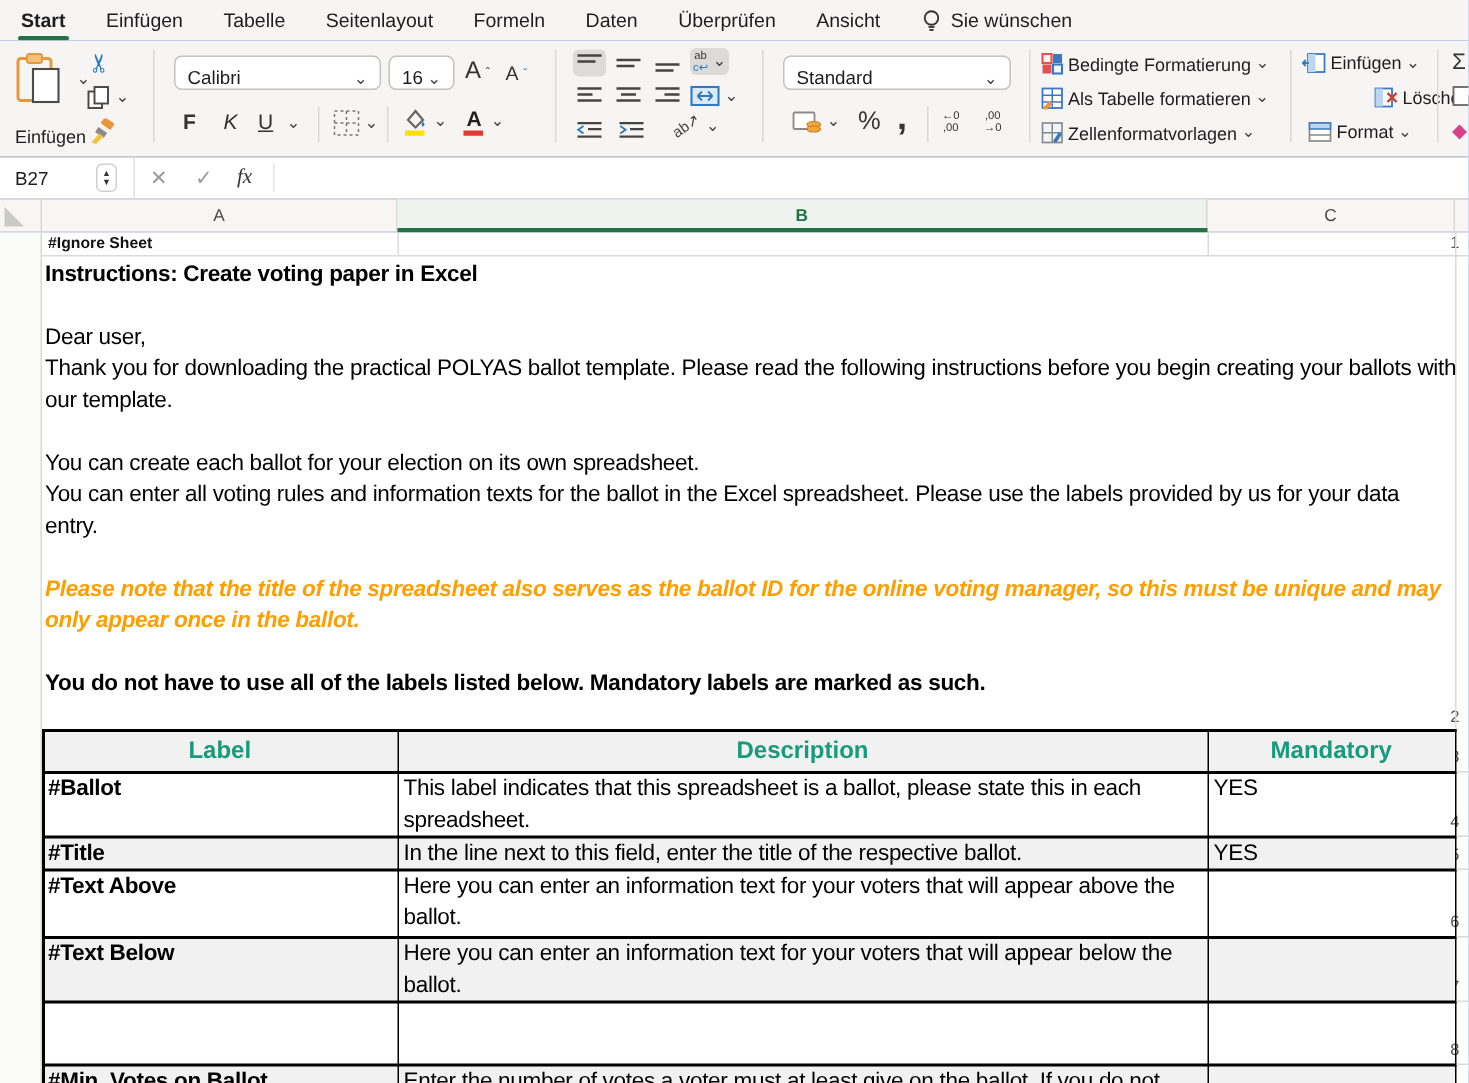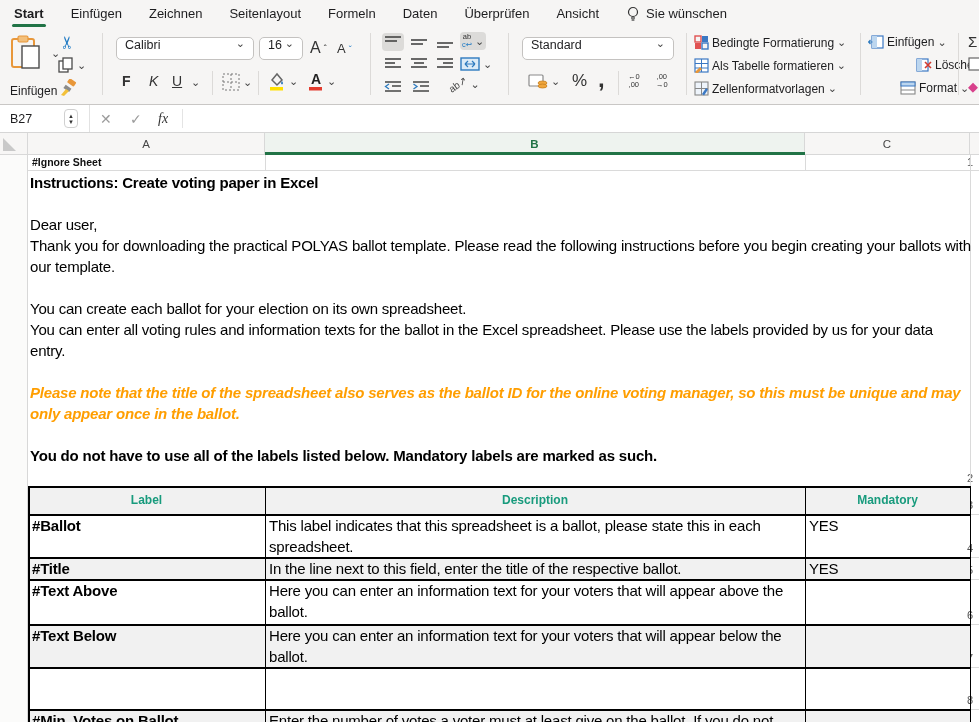--- a/index.html
+++ b/index.html
@@ -10,21 +10,21 @@
   
   .menubar { position:absolute; left:0; top:0; width:979px; height:27px; background:#f6f5f4; display:flex; align-items:center; padding-left:14px; gap:27px; }
   .menutab { font-size:13px; color:#1d1d1f; position:relative; cursor:default; white-space:nowrap; }
   .menutab.active { font-weight:bold; }
   .menutab.active::after { content:""; position:absolute; left:-2px; right:-2px; bottom:-6px; height:3px; border-radius:2px; background:#217346; }
   .tellme { display:flex; align-items:center; gap:6px; font-size:13px; color:#1d1d1f; }
 
   
   .ribbon { position:absolute; left:0; top:27px; width:979px; height:78px; background:#f6f5f4; border-bottom:1px solid #c9c7c5; }
   .rdiv { position:absolute; top:6px; height:62px; width:1px; background:#dcdad8; }
-  .combo { position:absolute; background:#fff; border:1px solid #c4c2c0; border-radius:5px; font-size:12.5px; color:#1d1d1f; display:flex; align-items:flex-start; padding:0 8px; }
+  .combo { position:absolute; background:#fff; border:1px solid #c4c2c0; border-radius:5px; font-size:12.5px; color:#1d1d1f; display:flex; align-items:flex-end; padding:0 8px; }
   .combo .chev { margin-left:auto; }
   .chev { font-size:11px; color:#444; line-height:1; }
   .rbtn { position:absolute; display:flex; align-items:center; gap:3px; cursor:default; }
   .rlabel { font-size:12px; color:#1d1d1f; white-space:nowrap; }
   .selbg { background:#dcdbd9; border-radius:4px; }
   .fkulabel { font-size:14px; color:#333; }
   .twoLine { font-size:7.5px; line-height:8px; color:#333; text-align:center; }
 
   
   .fbar { position:absolute; left:0; top:105px; width:979px; height:28px; background:#fff; border-bottom:1px solid #d6d6d6; }
@@ -55,36 +55,36 @@
   .instr .b { font-weight:bold; }
   .instr .orange { color:#ff9e00; font-weight:bold; font-style:italic; }
 
   
   .tbl-row { position:absolute; left:28px; width:942px; overflow:hidden; }
   .tbl-stripe { background:#f1f1f1; }
   .tcell { position:absolute; top:0; height:100%; font-size:15px; line-height:21px; color:#000; letter-spacing:-0.2px; padding:0 4px; }
   .tc-a { left:0; width:237px; font-weight:bold; }
   .tc-b { left:237px; width:540px; }
   .tc-c { left:777px; width:165px; }
-  .thead-cell { font-weight:bold; font-size:12px; color:#189b7d; text-align:center; line-height:27px; letter-spacing:0; }
+  .thead-cell { font-weight:bold; font-size:16px; color:#189b7d; text-align:center; line-height:27px; letter-spacing:0; }
   .bline-h { position:absolute; left:28px; width:943px; height:2px; background:#000; }
   .bline-v { position:absolute; width:1.5px; background:#000; }
   .stub { position:absolute; left:971px; width:8px; height:1px; background:#dadada; }
 
   svg { display:block; }
 </style>
 </head>
 <body>
 
 <div id="page">
 
   <div class="menubar">
     <div class="menutab active">Start</div>
     <div class="menutab">Einfügen</div>
-    <div class="menutab">Zeichnen</div>
+    <div class="menutab">Tabelle</div>
     <div class="menutab">Seitenlayout</div>
     <div class="menutab">Formeln</div>
     <div class="menutab">Daten</div>
     <div class="menutab">Überprüfen</div>
     <div class="menutab">Ansicht</div>
     <div class="tellme">
       <span>
         <svg width="14" height="16" viewBox="0 0 14 16">
             <circle cx="7" cy="6" r="4.5" fill="none" stroke="#333" stroke-width="1.2"></circle>
             <line x1="5" y1="12" x2="9" y2="12" stroke="#333" stroke-width="1.2"></line>
@@ -356,21 +356,21 @@
       <span>
         <svg width="16" height="14" viewBox="0 0 16 14">
             <rect x="1" y="1" width="11" height="12" fill="#fff" stroke="#3b78c3" stroke-width="1.2"></rect>
             <rect x="1" y="1" width="5" height="12" fill="#bcd6ef"></rect>
             <path d="M9 4 L15 10 M15 4 L9 10" stroke="#d33a2f" stroke-width="1.6"></path>
           </svg>
       </span>
       <span class="rlabel">Löschen</span>
       <span class="chev">⌄</span>
     </div>
-    <div class="rbtn" style="left:900px; top:54px;">
+    <div class="rbtn" style="left:872px; top:54px;">
       <span>
         <svg width="16" height="14" viewBox="0 0 16 14">
             <rect x="1" y="1" width="14" height="12" fill="#fff" stroke="#888" stroke-width="1.1"></rect>
             <rect x="1" y="1" width="14" height="4" fill="#bcd6ef" stroke="#3b78c3" stroke-width="1"></rect>
             <line x1="1" y1="9" x2="15" y2="9" stroke="#888"></line>
           </svg>
       </span>
       <span class="rlabel">Format</span>
       <span class="chev">⌄</span>
     </div>

